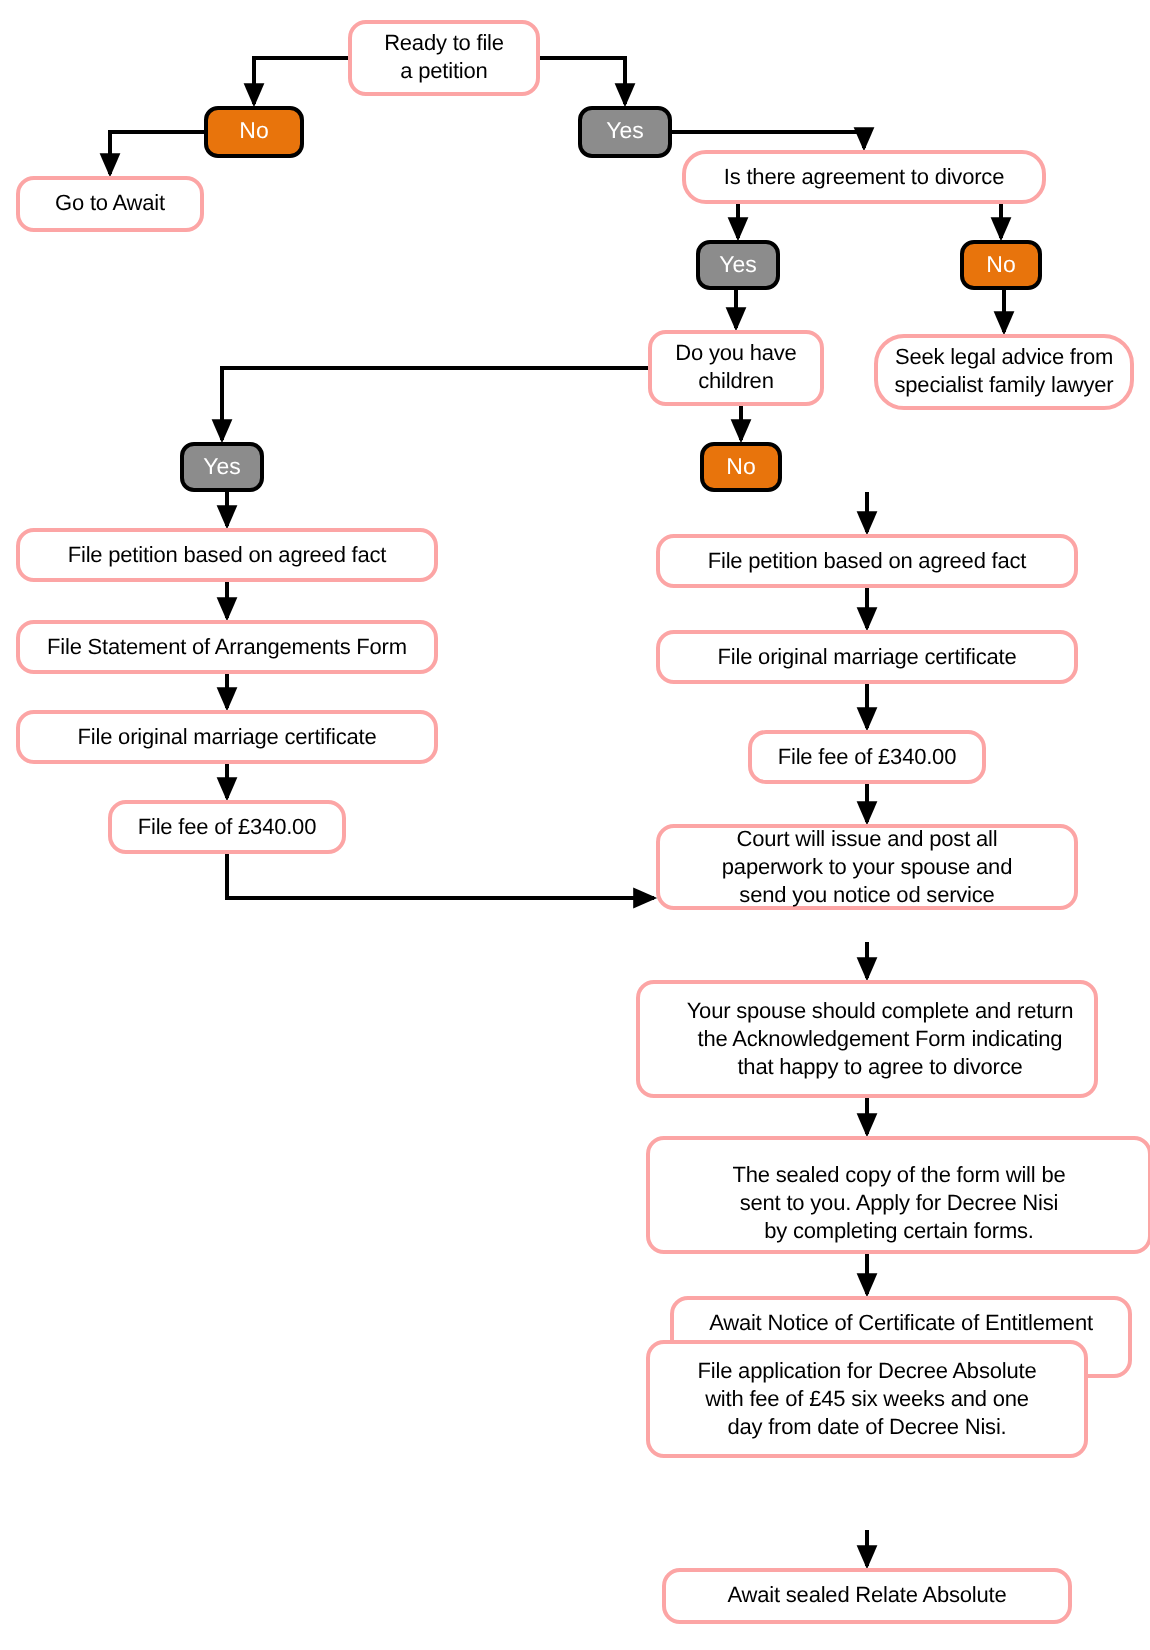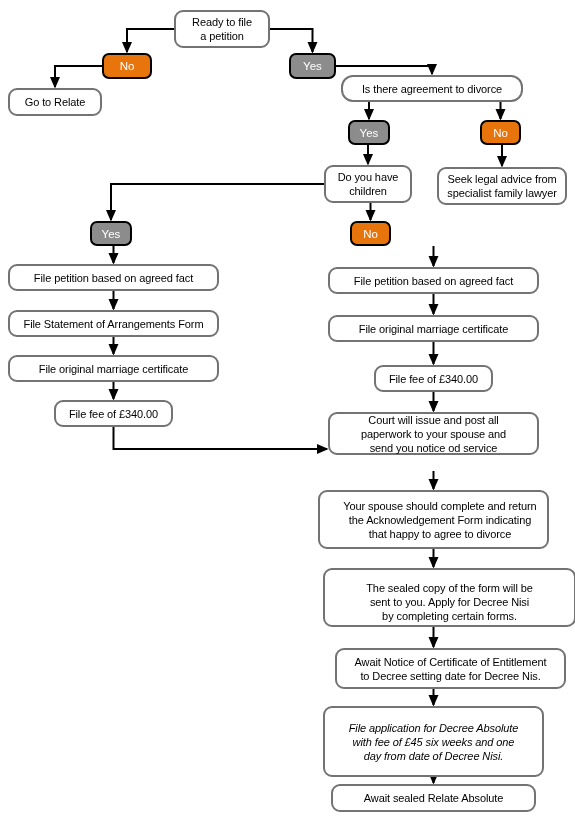--- a/index.html
+++ b/index.html
@@ -26,21 +26,21 @@
     height: 825px;
     pointer-events: none;
   }
   .node {
     position: absolute;
     box-sizing: border-box;
     display: flex;
     align-items: center;
     justify-content: center;
     text-align: center;
-    border: 2px solid #737373;
+    border: 2px solid #fca5a5;
     border-radius: 9px;
     background: #ffffff;
     color: #000000;
     font-size: 11px;
     line-height: 14px;
     letter-spacing: -0.1px;
     padding: 2px 6px;
     z-index: 2;
   }
   .badge {
@@ -102,26 +102,26 @@
         <path d="M433.5,689 L433.5,705" marker-end="url(#arrowhead)"></path>
         <path d="M433.5,765 L433.5,783" marker-end="url(#arrowhead)"></path>
       </g>
   </svg>
 
   <div id="node-layer">
       <div class="node" style="left: 174px; top: 10px; width: 96px; height: 38px;">
         <span>Ready to file<br>a petition</span>
       </div>
       <div class="node" style="left: 8px; top: 88px; width: 94px; height: 28px;">
-        <span>Go to Relate</span>
+        <span>Go to Await</span>
       </div>
       <div class="node" style="left: 341px; top: 75px; width: 182px; height: 27px; border-radius: 12px;">
         <span>Is there agreement to divorce</span>
       </div>
-      <div class="node" style="left: 437px; top: 167px; width: 130px; height: 38px;">
+      <div class="node" style="left: 437px; top: 167px; width: 130px; height: 38px; border-radius: 15px;">
         <span>Seek legal advice from<br>specialist family lawyer</span>
       </div>
       <div class="node" style="left: 324px; top: 165px; width: 88px; height: 38px;">
         <span>Do you have<br>children</span>
       </div>
       <div class="node" style="left: 8px; top: 264px; width: 211px; height: 27px;">
         <span>File petition based on agreed fact</span>
       </div>
       <div class="node" style="left: 8px; top: 310px; width: 211px; height: 27px;">
         <span>File Statement of Arrangements Form</span>
@@ -146,21 +146,21 @@
       </div>
       <div class="node" style="left: 318px; top: 490px; width: 231px; height: 59px; padding-left: 19px;">
         <span>Your spouse should complete and return<br>the Acknowledgement Form indicating<br>that happy to agree to divorce</span>
       </div>
       <div class="node" style="left: 323px; top: 568px; width: 253px; height: 59px; align-items: flex-end;">
         <span>The sealed copy of the form will be<br>sent to you. Apply for Decree Nisi<br>by completing certain forms.</span>
       </div>
       <div class="node" style="left: 335px; top: 648px; width: 231px; height: 41px;">
         <span>Await Notice of Certificate of Entitlement<br>to Decree setting date for Decree Nis.</span>
       </div>
-      <div class="node" style="left: 323px; top: 706px; width: 221px; height: 71px; font-style: italic;">
+      <div class="node" style="left: 323px; top: 670px; width: 221px; height: 59px;">
         <span>File application for Decree Absolute<br>with fee of £45 six weeks and one<br>day from date of Decree Nisi.</span>
       </div>
       <div class="node" style="left: 331px; top: 784px; width: 205px; height: 28px;">
         <span>Await sealed Relate Absolute</span>
       </div>
     </div>
   <div id="badge-layer">
       <div class="badge no" style="left: 102px; top: 53px; width: 50px; height: 26px;">
         <span>No</span>
       </div>

